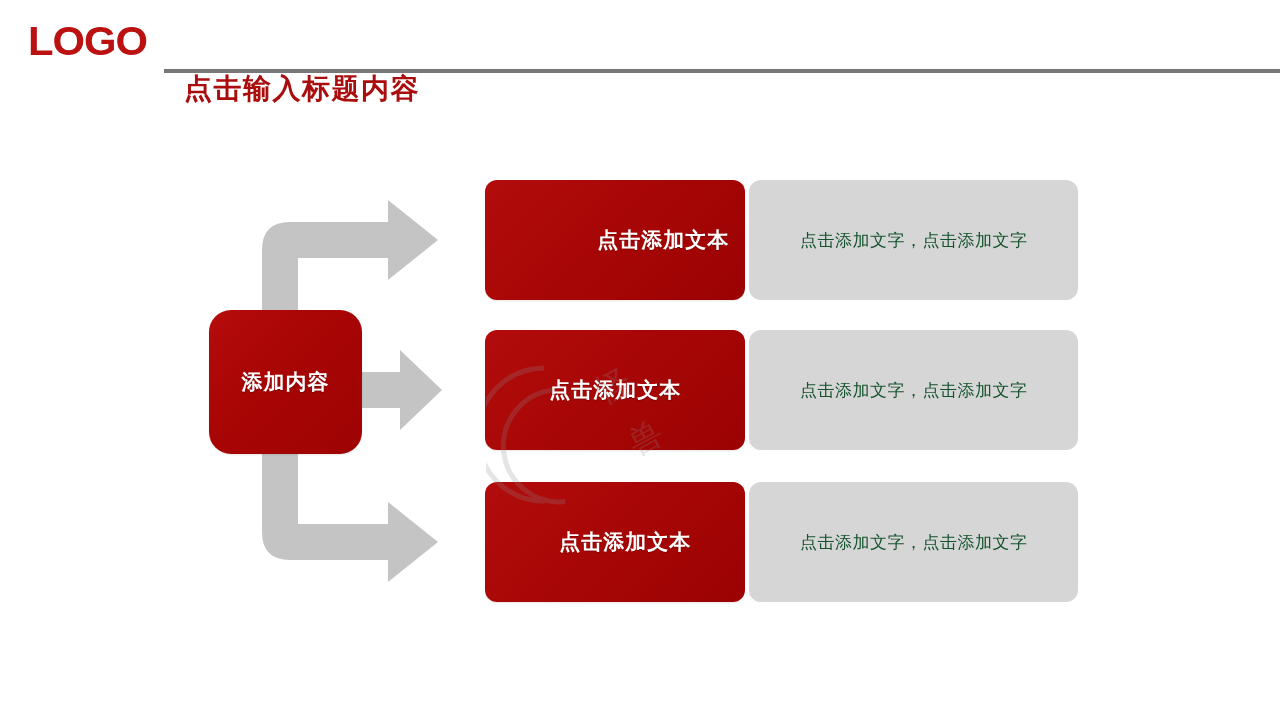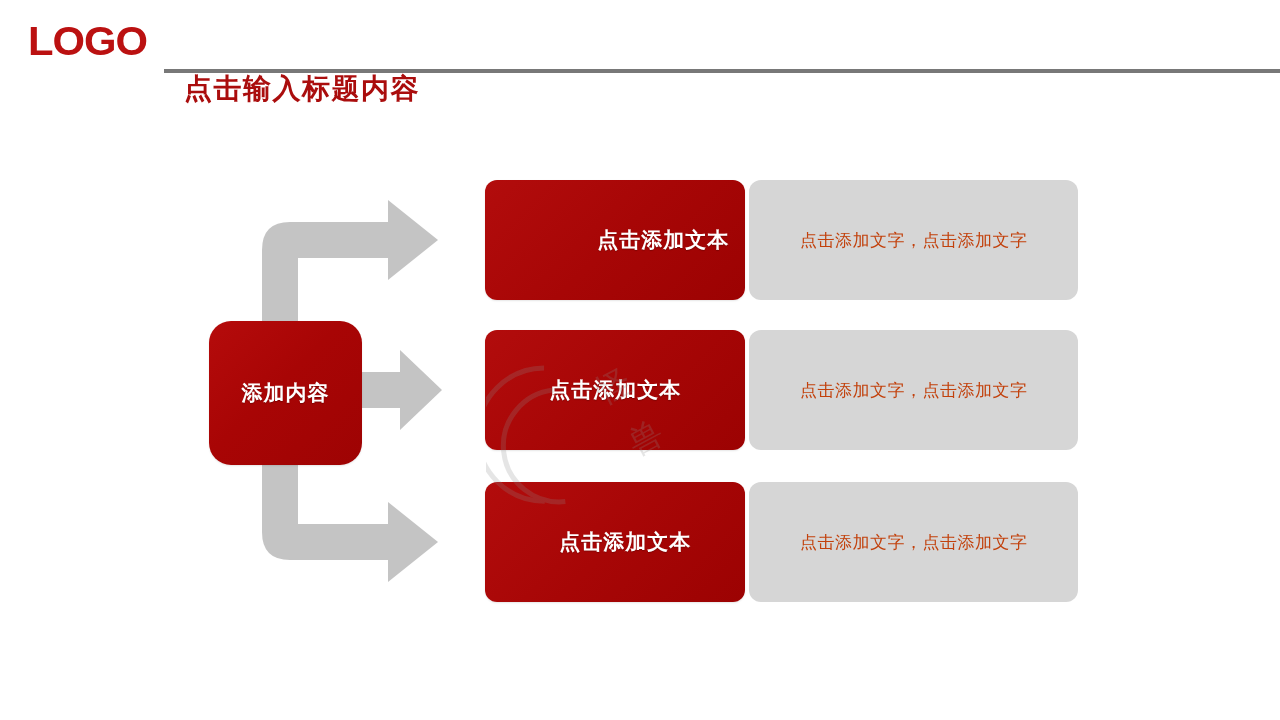--- a/index.html
+++ b/index.html
@@ -65,21 +65,21 @@
     left: 0;
     top: 78px;
     width: 1280px;
     height: 642px;
   }
 
   
   #center-node {
     position: absolute;
     left: 209px;
-    top: 243px;
+    top: 232px;
     width: 153px;
     height: 144px;
     border-radius: 22px;
     background: linear-gradient(135deg, #b50b0b 0%, #a80505 45%, #9e0303 100%);
     box-shadow: 0 1px 2px rgba(0,0,0,0.10);
     display: flex;
     align-items: center;
     justify-content: center;
   }
   #center-node-label {
@@ -147,21 +147,21 @@
     width: 351px;
     height: 120px;
     border-radius: 12px;
     background: #d6d6d6;
     display: flex;
     align-items: center;
     justify-content: center;
     box-sizing: border-box;
   }
   .desc-text {
-    color: #c2410c;
+    color: #14532d;
     font-family: "DejaVu Sans", "Liberation Sans", sans-serif;
     font-size: 17px;
     letter-spacing: 0.5px;
     white-space: nowrap;
   }
 
   
   #watermark {
     position: absolute;
     left: 486px;

